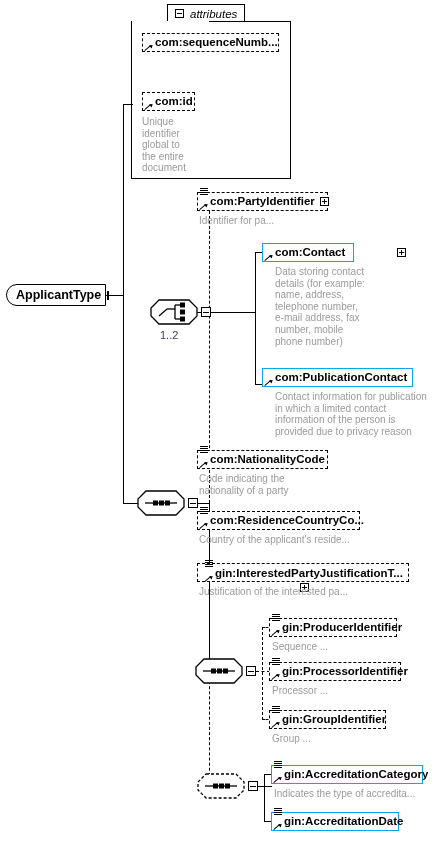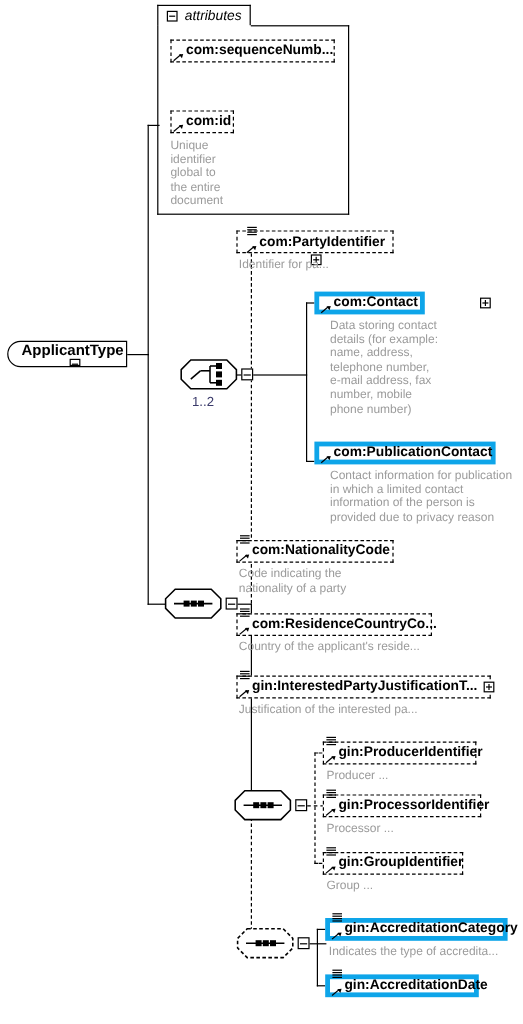--- a/index.html
+++ b/index.html
@@ -14,31 +14,31 @@
   .ln{position:absolute;background:#000;}
   .ln.h{height:1px;}
   .ln.v{width:1px;}
   .dln{position:absolute;}
   .dln.h{height:0;border-top:1px dashed #000;}
   .dln.v{width:0;border-left:1px dashed #000;}
 
   
   .attr-panel{position:absolute;border:1px solid #000;background:#fff;box-sizing:border-box;}
   .attr-tab{position:absolute;border:1px solid #000;border-bottom:none;background:#fff;
-    box-sizing:border-box;display:flex;align-items:center;gap:6px;padding:0 7px;}
+    box-sizing:border-box;display:flex;align-items:center;gap:6px;padding:0 7px;margin-left:36px;}
   .attr-tab .lbl{font-style:italic;font-size:11.5px;color:#000;}
   .pm-box{width:9px;height:9px;border:1px solid #000;background:#fff;position:relative;
     box-sizing:border-box;flex:0 0 auto;}
   .pm-box::before{content:"";position:absolute;left:1px;right:1px;top:3px;height:1px;background:#000;}
 
   
   .node{position:absolute;box-sizing:border-box;background:#fff;height:19px;
         display:flex;align-items:center;}
   .node .shadow{position:absolute;left:3px;top:3px;right:-3px;bottom:-3px;background:#9d9d9d;z-index:-1;}
-  .node.solid{border:4px solid #0ea5e9;gap:47px;}
+  .node.solid{border:1px solid #0ea5e9;gap:47px;}
   .node.dashed{border:1px dashed #000;}
   .node .name{font-size:11.5px;font-weight:bold;color:#000;white-space:nowrap;
               line-height:19px;padding-left:2px;}
   .node .expand{width:9px;height:9px;border:1px solid #000;background:#fff;position:relative;
                 box-sizing:border-box;margin-left:5px;margin-right:3px;flex:0 0 auto;}
   .node .expand::before{content:"";position:absolute;left:1px;right:1px;top:3px;height:1px;background:#000;}
   .node .expand::after{content:"";position:absolute;top:1px;bottom:1px;left:3px;width:1px;background:#000;}
 
   
   .doc-ic{position:absolute;left:2px;top:-4px;width:8px;height:8px;}
@@ -54,21 +54,21 @@
   .arw::after{content:"";position:absolute;left:5px;bottom:3.5px;border-left:3px solid #000;
     border-top:2px solid transparent;border-bottom:2px solid transparent;transform:rotate(-40deg);}
   .node .txtwrap{position:relative;padding-left:10px;display:flex;align-items:center;}
 
   
   .doc{position:absolute;font-size:10px;color:#9b9b9b;line-height:11.6px;white-space:pre-line;}
 
   
   .root-node{position:absolute;box-sizing:border-box;height:22px;border:1px solid #000;
     background:#fff;border-top-left-radius:11px;border-bottom-left-radius:11px;
-    display:flex;align-items:center;padding-left:9px;flex-direction:column;}
+    display:flex;align-items:center;padding-left:9px;}
   .root-node .shadow{position:absolute;left:3px;top:3px;right:-3px;bottom:-3px;background:#9d9d9d;
     z-index:-1;border-top-left-radius:11px;border-bottom-left-radius:11px;}
   .root-node .name{font-size:12.5px;font-weight:bold;color:#000;white-space:nowrap;}
   .root-node .expand{width:9px;height:9px;border:1px solid #000;background:#fff;position:relative;
     box-sizing:border-box;margin-left:6px;margin-right:3px;}
   .root-node .expand::before{content:"";position:absolute;left:1px;right:1px;top:3px;height:1px;background:#000;}
 
   
   .comp{position:absolute;width:46px;height:24px;}
   .comp .shadow{position:absolute;left:4px;top:4px;width:46px;height:24px;background:#9d9d9d;
@@ -137,21 +137,21 @@
     <span class="pm"></span>
   </div>
 
   <div class="ln h" style="left:198px;top:503px;width:12px;"></div>
 
   <div class="dln v" style="left:209px;top:201px;height:302px;"></div>
   <div class="ln v" style="left:209px;top:503px;width:1px;height:173px;"></div>
   <div class="dln v" style="left:209px;top:676px;height:110px;"></div>
 
   <div class="dln h" style="left:209px;top:201px;width:11px;"></div>
-  <div class="node dashed" style="left:197px;top:192px;width:131px;flex-direction:column;">
+  <div class="node dashed" style="left:197px;top:192px;width:131px;">
     <div class="shadow"></div>
     <div class="txtwrap">
       <span class="doc-ic">
           <i></i>
           <i></i>
           <i></i>
           <i></i>
         </span>
       <span class="arw"></span>
       <span class="name">com:PartyIdentifier</span>
@@ -239,21 +239,21 @@
           <i></i>
           <i></i>
         </span>
       <span class="arw"></span>
       <span class="name">com:ResidenceCountryCo...</span>
     </div>
   </div>
   <div class="doc" style="left:199px;top:534px;width:180px;">Country of the applicant's reside...</div>
 
   <div class="dln h" style="left:209px;top:572px;width:11px;"></div>
-  <div class="node dashed" style="left:197px;top:563px;width:212px;">
+  <div class="node dashed" style="left:197px;top:563px;width:212px;flex-direction:column;">
     <div class="shadow"></div>
     <div class="txtwrap">
       <span class="doc-ic">
           <i></i>
           <i></i>
           <i></i>
           <i></i>
         </span>
       <span class="arw"></span>
       <span class="name">gin:InterestedPartyJustificationT...</span>
@@ -285,21 +285,21 @@
       <span class="doc-ic">
           <i></i>
           <i></i>
           <i></i>
           <i></i>
         </span>
       <span class="arw"></span>
       <span class="name">gin:ProducerIdentifier</span>
     </div>
   </div>
-  <div class="doc" style="left:272px;top:641px;width:120px;">Producer ...</div>
+  <div class="doc" style="left:272px;top:641px;width:120px;">Sequence ...</div>
 
   <div class="node dashed" style="left:269px;top:662px;width:132px;">
     <div class="shadow"></div>
     <div class="txtwrap">
       <span class="doc-ic">
           <i></i>
           <i></i>
           <i></i>
           <i></i>
         </span>

